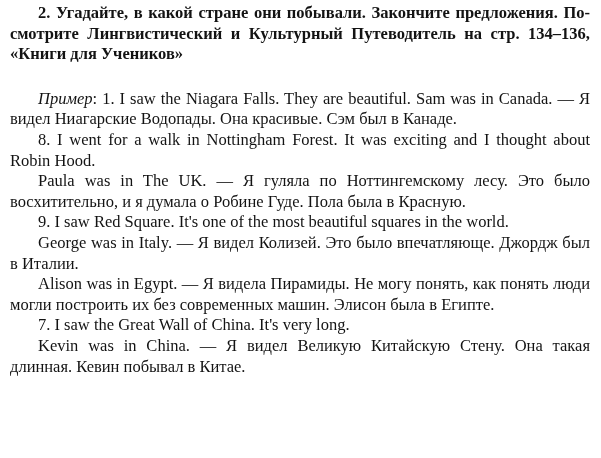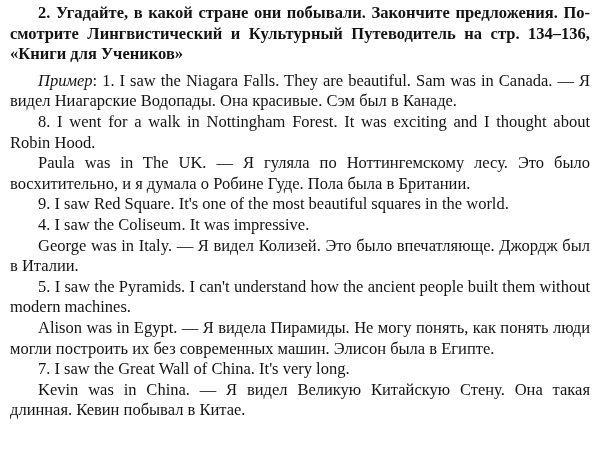--- a/index.html
+++ b/index.html
@@ -18,34 +18,32 @@
   }
   p {
     margin: 0;
     text-indent: 28px;
     text-align: justify;
   }
   p.heading {
     font-weight: bold;
   }
   p.example {
-    margin-top: 6px;
+    margin-top: 24px;
   }
   .example-label { font-style: italic; }
 </style>
 </head>
 <body>
 
 <div class="page">
   <p class="heading">2. Угадайте, в какой стране они побывали. Закончите предложения. По­смотрите Лингвистический и Культурный Путеводитель на стр. 134–136, «Книги для Учеников»</p>
 
   <p class="example"><span class="example-label">Пример</span><span>: 1. I saw the Niagara Falls. They are beautiful. Sam was in Canada. — Я видел Ниагарские Водопады. Она красивые. Сэм был в Канаде.</span></p>
 
   <p>8. I went for a walk in Nottingham Forest. It was exciting and I thought about Robin Hood.</p>
-  <p>Paula was in The UK. — Я гуляла по Ноттингемскому лесу. Это было восхитительно, и я думала о Робине Гуде. Пола была в Британии.</p>
+  <p>Paula was in The UK. — Я гуляла по Ноттингемскому лесу. Это было восхитительно, и я думала о Робине Гуде. Пола была в Красную.</p>
   <p>9. I saw Red Square. It's one of the most beautiful squares in the world.</p>
-  <p>4. I saw the Coliseum. It was impressive.</p>
   <p>George was in Italy. — Я видел Колизей. Это было впечатляюще. Джордж был в Италии.</p>
-  <p>5. I saw the Pyramids. I can't understand how the ancient people built them without modern machines.</p>
   <p>Alison was in Egypt. — Я видела Пирамиды. Не могу понять, как понять люди могли построить их без современных машин. Элисон была в Египте.</p>
   <p>7. I saw the Great Wall of China. It's very long.</p>
   <p>Kevin was in China. — Я видел Великую Китайскую Стену. Она такая длинная. Кевин побывал в Китае.</p>
 </div>
 
 </body></html>

